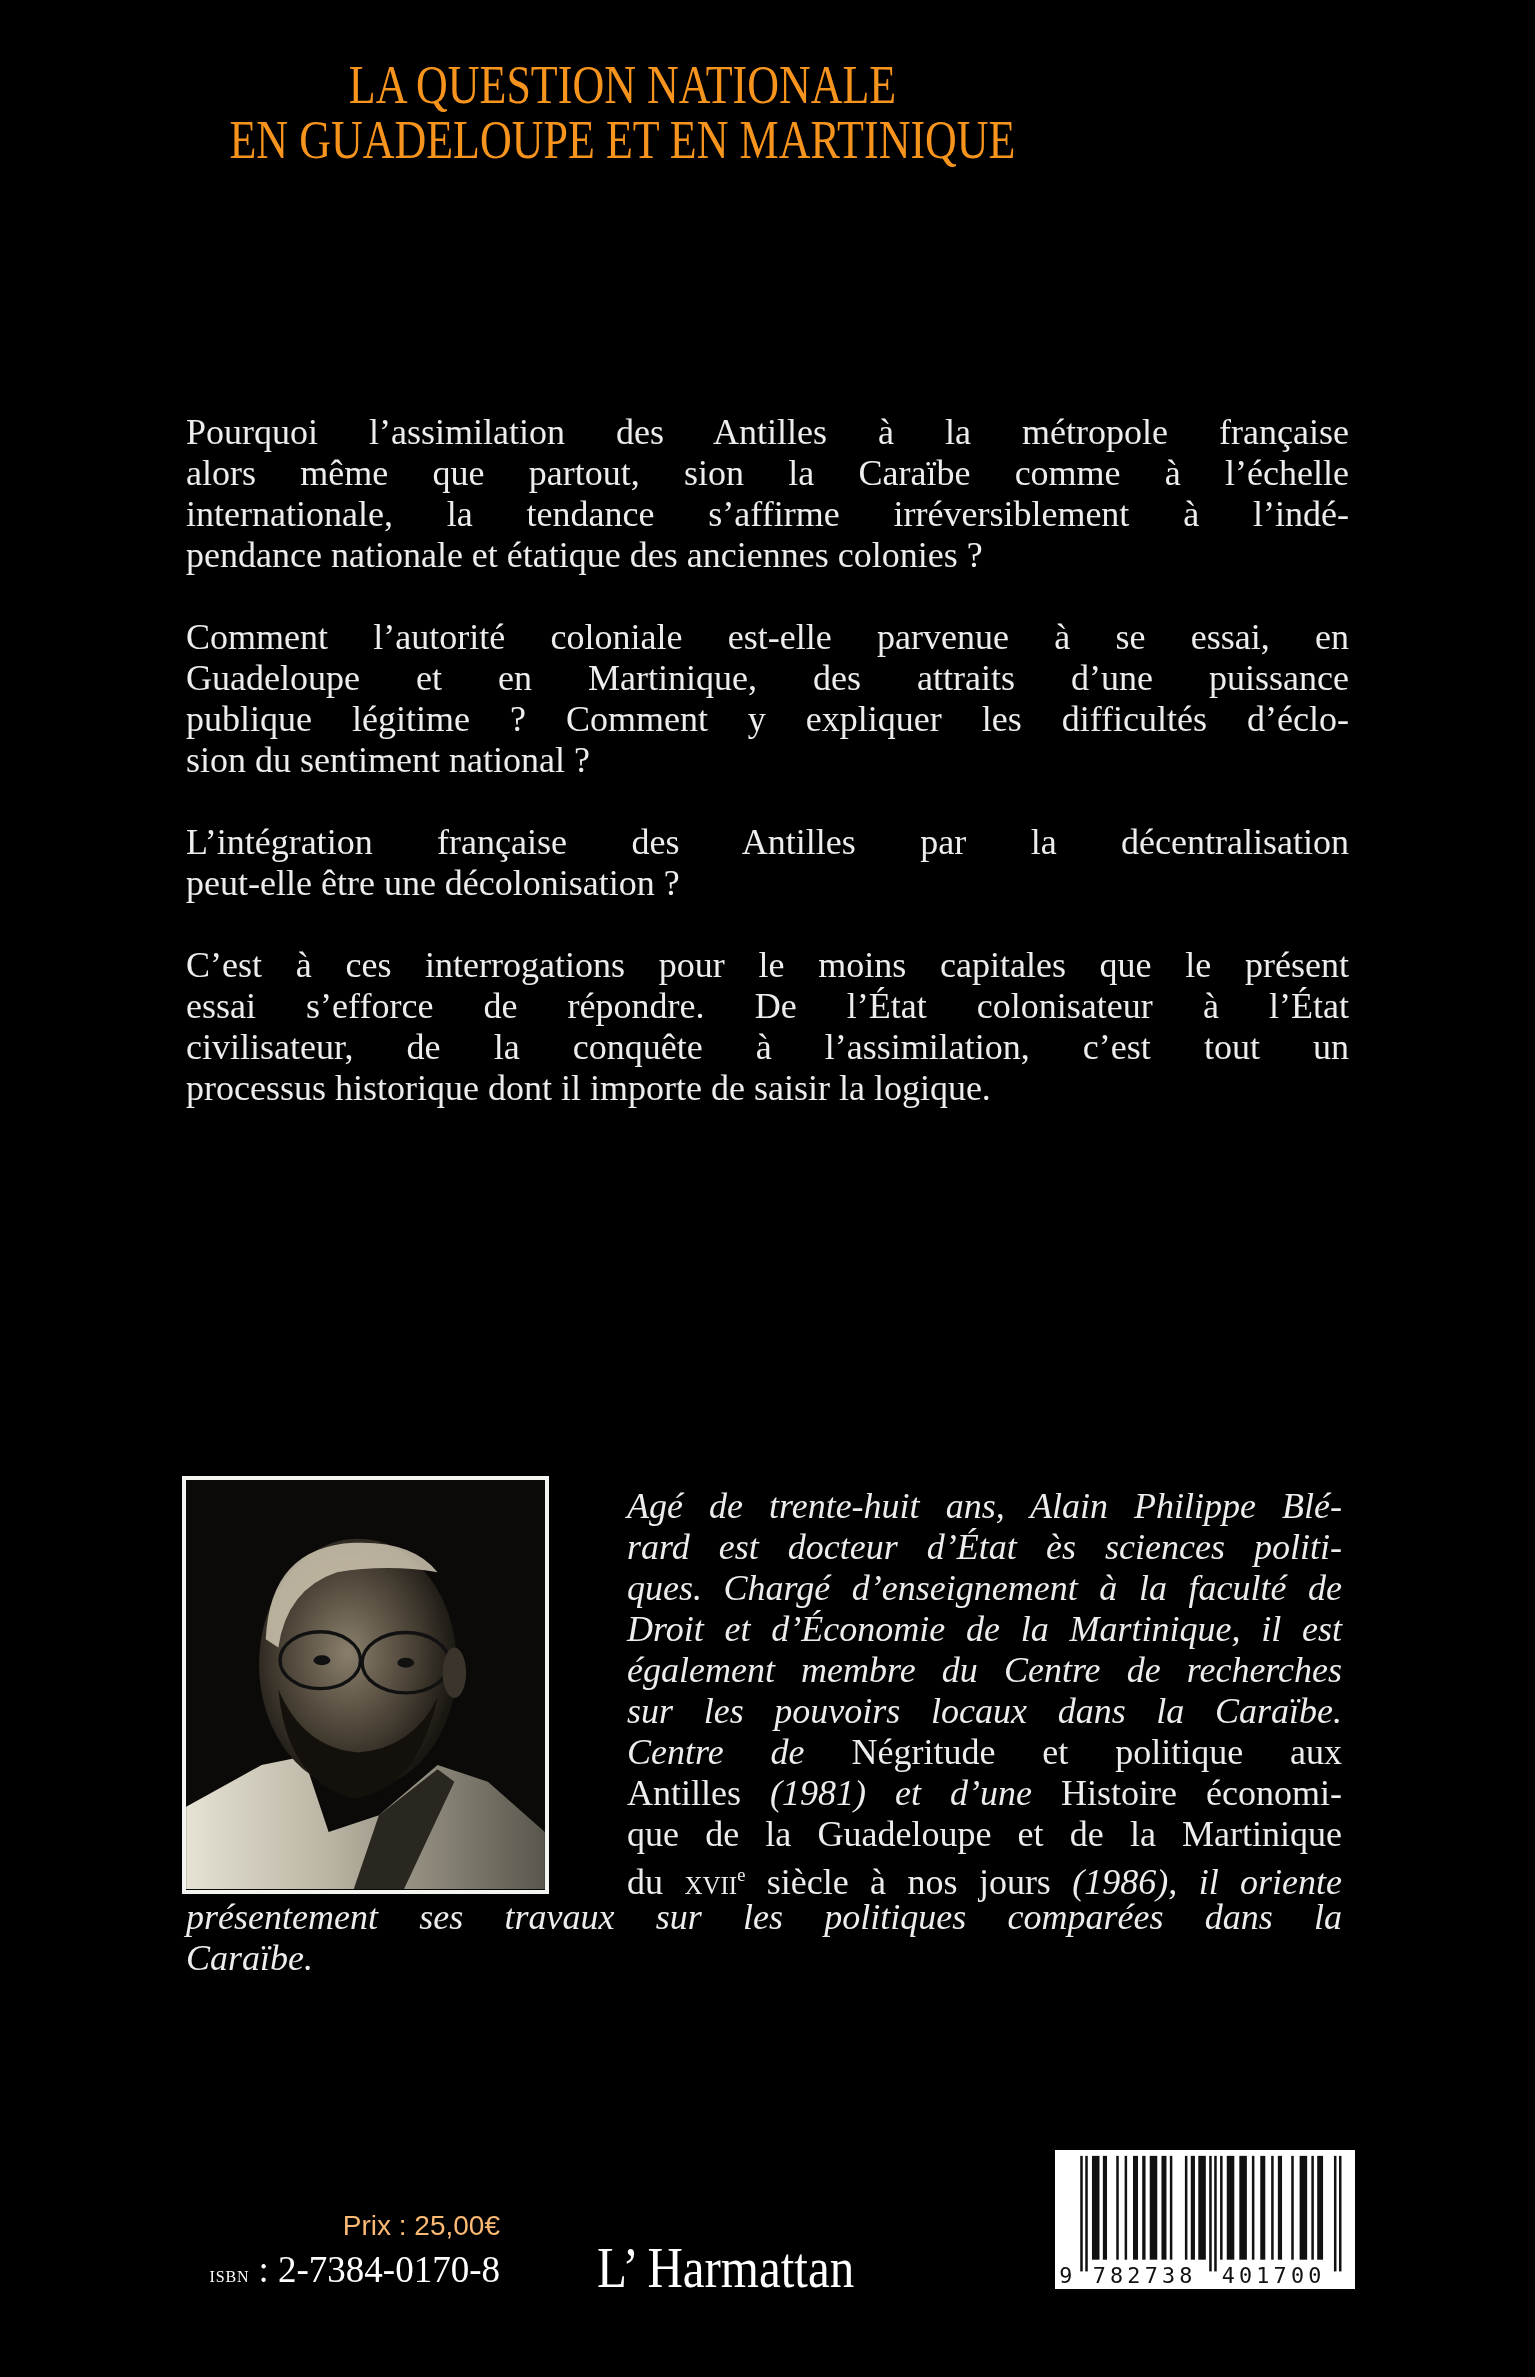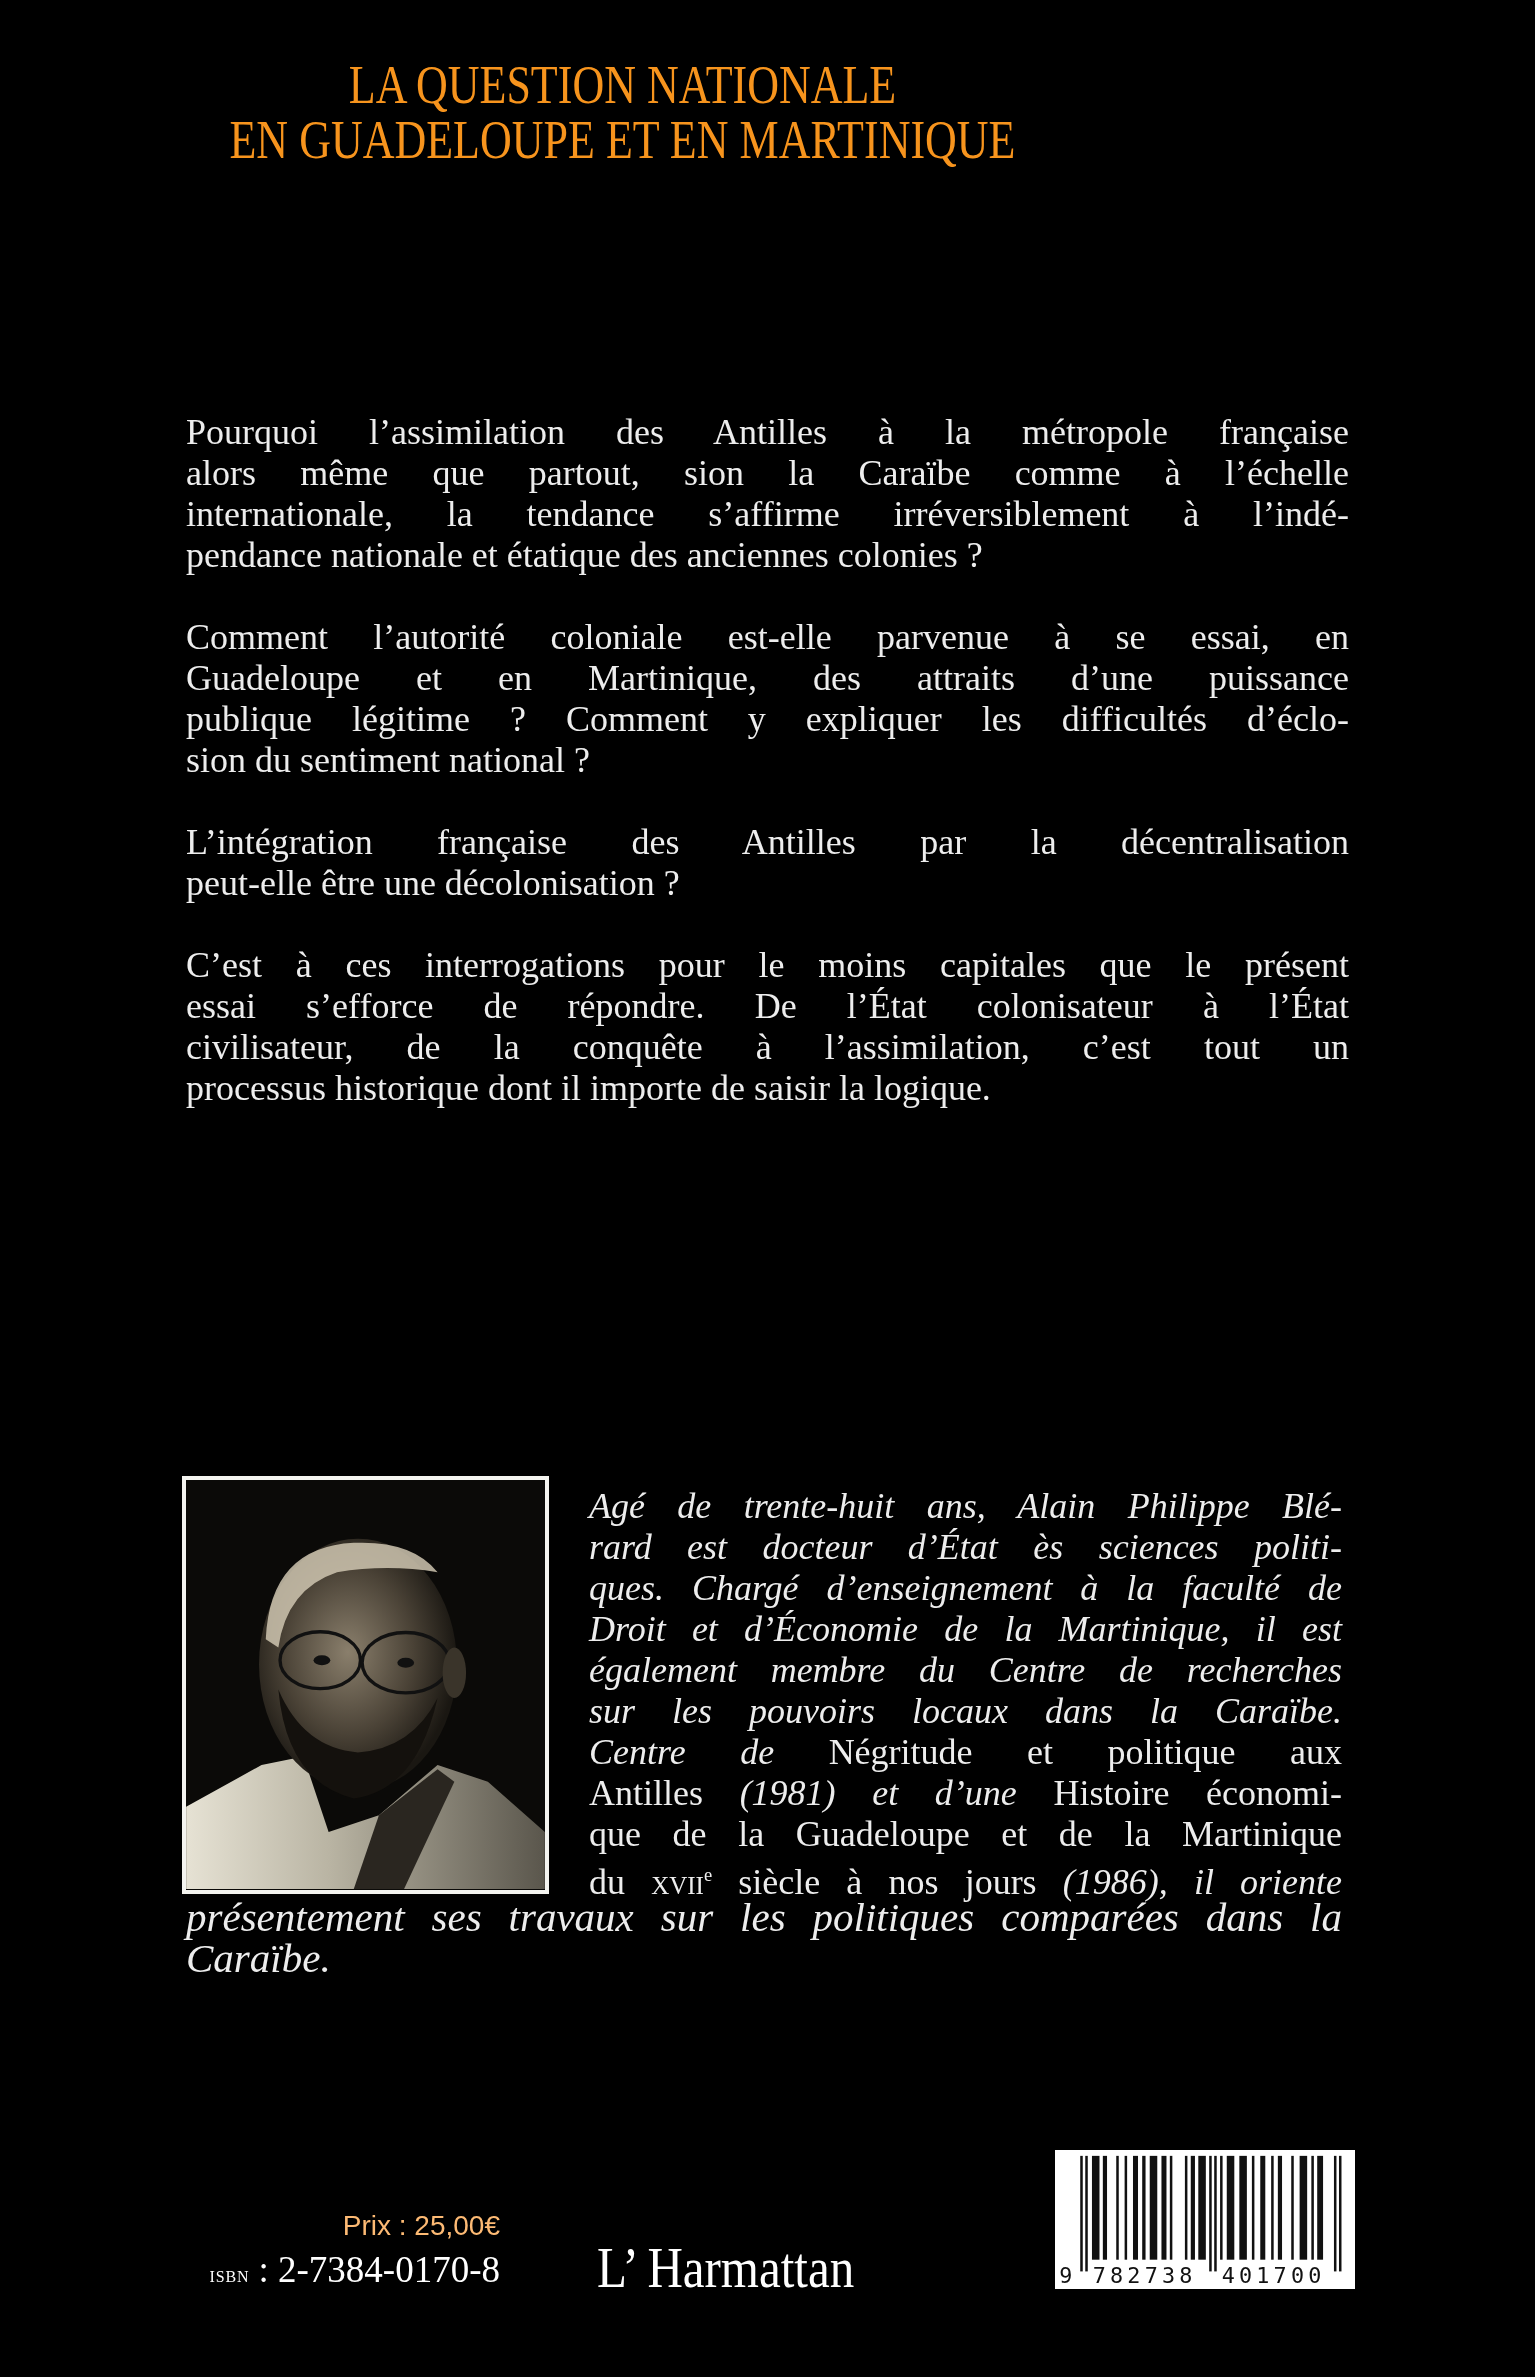--- a/index.html
+++ b/index.html
@@ -24,22 +24,22 @@
   .photo-frame {
     left:182px; top:1476px; width:367px; height:418px; background:#f4f4f0; box-sizing:border-box; padding:4.2px;
   }
   .photo {
     width:100%; height:100%; background:#0b0a08; position:relative; overflow:hidden;
   }
   .bio {
     left:589px; top:1486px; width:753px;
     font-size:36px; line-height:41px; color:#ededed;
   }
-  .bio .line { display:block; text-align:justify; text-align-last:justify; white-space:nowrap; }
-  .bio-full { left:186px; width:1156px; top:1897px; font-size:41px; line-height:41px; color:#ededed; }
+  .bio .line { display:block; text-align:justify; text-align-last:justify; white-space:nowrap;margin-left:38px; }
+  .bio-full { left:186px; width:1156px; top:1897px; font-size:36px; line-height:41px; color:#ededed; }
   .bio-full .line { display:block; text-align:justify; text-align-last:justify; white-space:nowrap; }
   .bio-full .line.last { text-align-last:left; }
   .it { font-style:italic; }
   .rm { font-style:normal; }
   .sc { font-variant:small-caps; }
   .price {
     left:319px; width:181px; top:2211px; text-align:right;
     font-family:"Liberation Sans", sans-serif; font-size:28px; line-height:30px; color:#fdba74;
   }
   .isbn {

